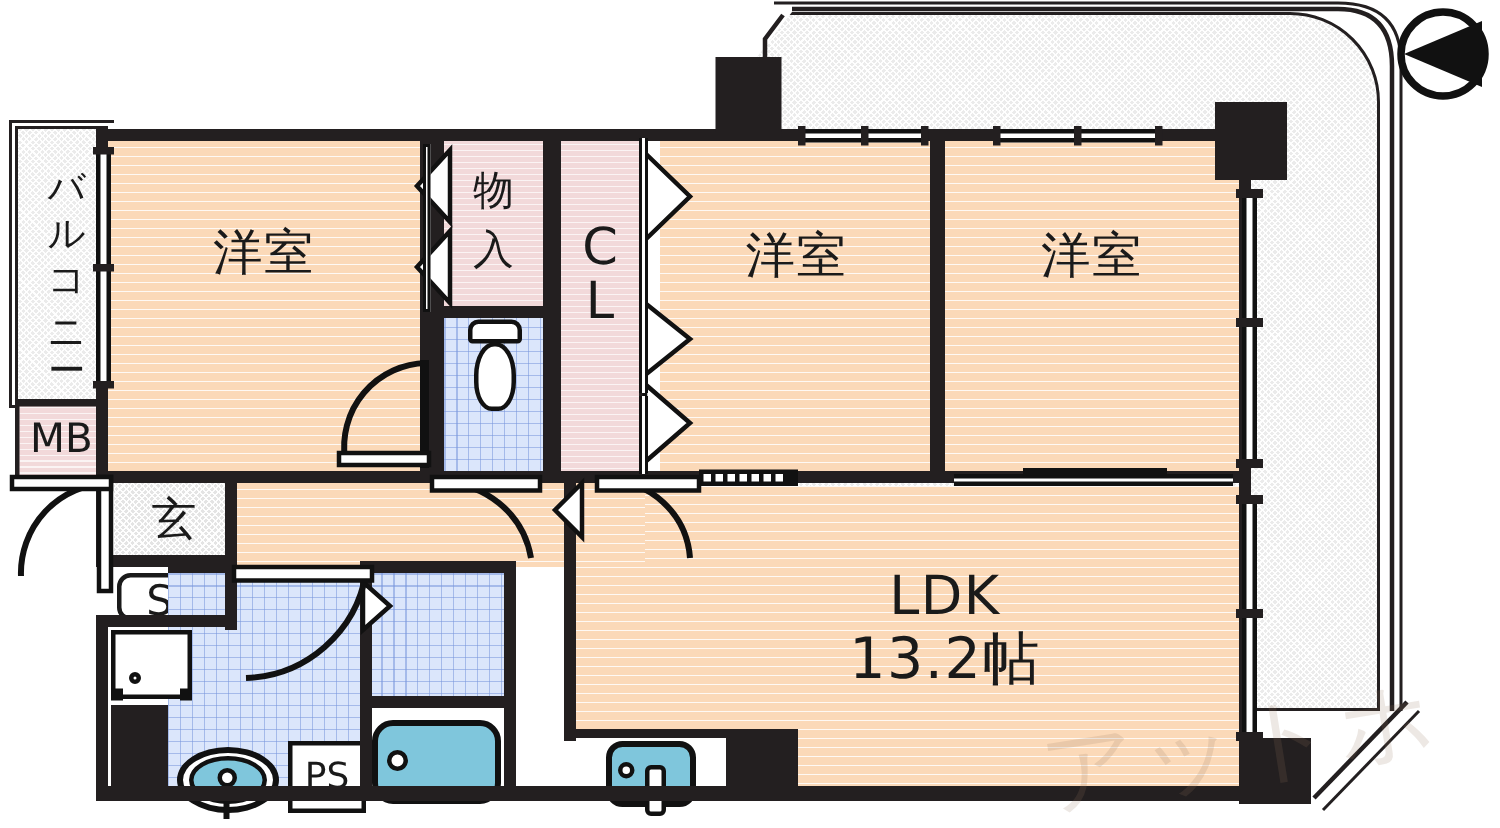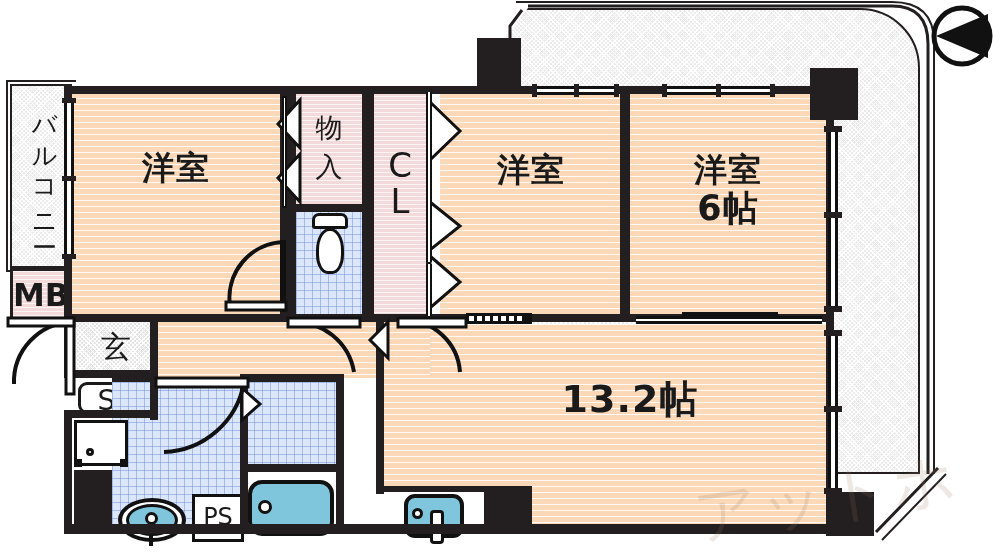--- a/index.html
+++ b/index.html
@@ -41,25 +41,25 @@
   }
   .f-white{background:#ffffff;}
   .f-black{background:#231f20;}
 
   
   .w{background:#231f20;}
 
   
   .lbl{color:#1a1a1a;text-align:center;line-height:1.12;white-space:nowrap;
        font-family:"DejaVu Sans","Liberation Sans",sans-serif;}
-  .lbl-room{font-size:33px;font-weight:700;letter-spacing:1px;}
+  .lbl-room{font-size:33px;font-weight:400;letter-spacing:1px;}
   .lbl-room .n{font-size:35px;}
   .lbl-v{writing-mode:vertical-rl;text-orientation:upright;font-size:25px;letter-spacing:6px;}
   .lbl-cl{font-size:34px;line-height:1.05;font-weight:400;}
-  .lbl-mono{font-size:32px;font-weight:700;}
+  .lbl-mono{font-size:27px;font-weight:400;}
   .lbl-ps{font-size:24px;font-weight:400;}
   .lbl-sb{font-size:28px;font-weight:500;}
   .lbl-gen{font-size:30px;font-weight:500;}
 
   
   .rnd-box{border:3px solid #1a1a1a;border-radius:9px;background:#fff;}
   .tub{border:4px solid #111;border-radius:14px;background:#7fc6dc;}
   .sink{border:4px solid #111;border-radius:11px;background:#7fc6dc;}
   .basin-outer{border:4px solid #111;border-radius:50%;background:#fff;}
   .basin-inner{border:3px solid #111;border-radius:50%;background:#7fc6dc;}
@@ -121,28 +121,28 @@
   </div>
 
   <div class="abs f-room" style="left:440px;top:92px;width:180px;height:228px;"></div>
   <div class="abs lbl lbl-room" style="left:436px;top:152px;width:190px;">
      <div>洋室</div>
   </div>
 
   <div class="abs f-room" style="left:630px;top:92px;width:196px;height:228px;"></div>
   <div class="abs lbl lbl-room" style="left:630px;top:152px;width:196px;">
      <div>洋室</div>
-     <div class="n">6帖</div>
   </div>
 
   <div class="abs f-room" style="left:384px;top:324px;width:442px;height:200px;"></div>
 
   <div class="abs f-white" style="left:384px;top:488px;width:100px;height:36px;"></div>
   <div class="abs f-black" style="left:484px;top:488px;width:46px;height:36px;"></div>
   <div class="abs lbl lbl-room" style="left:520px;top:378px;width:220px;font-size:36px;">
+     <div>LDK</div>
      <div class="n" style="font-size:38px;">13.2帖</div>
   </div>
 
   <div class="abs f-room" style="left:156px;top:320px;width:228px;height:58px;"></div>
   <div class="abs f-room" style="left:330px;top:320px;width:100px;height:58px;"></div>
 
   <div class="abs f-genkan" style="left:76px;top:320px;width:80px;height:58px;"></div>
   <div class="abs lbl lbl-gen" style="left:76px;top:330px;width:80px;">玄</div>
 
   <div class="abs rnd-box" style="left:78px;top:382px;width:76px;height:32px;"></div>

